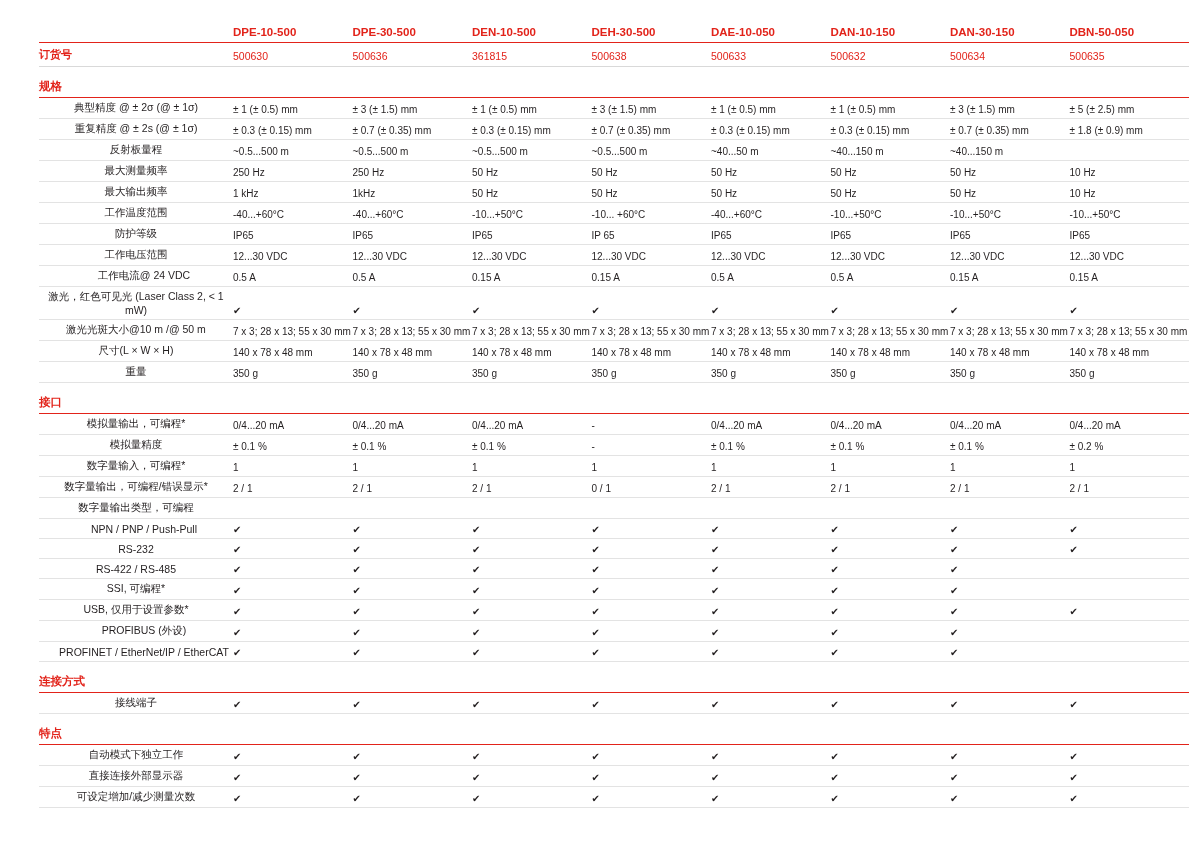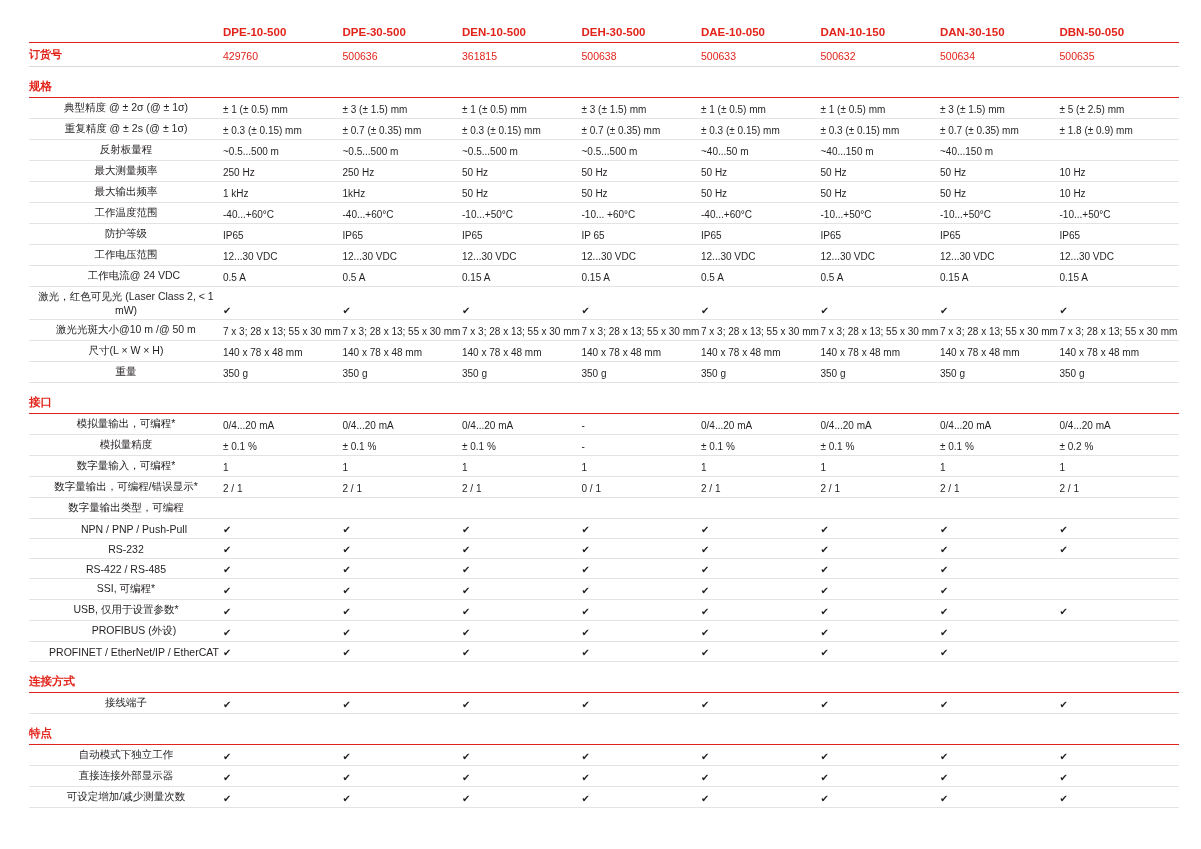--- a/index.html
+++ b/index.html
@@ -10,21 +10,21 @@
   body {
     width: 1201px;
     height: 849px;
     font-family: "Liberation Sans", sans-serif;
     color: #231f20;
     font-size: 11px;
   }
   .sheet {
     position: relative;
     width: 1201px;
-    padding: 18px 0 0 5px;
+    padding: 18px 0 0 15px;
     box-sizing: border-box;
   }
   table.spec {
     border-collapse: collapse;
     table-layout: fixed;
     width: 1150px;
     margin-left: 24px;
   }
   table.spec col.labelcol { width: 194px; }
   table.spec col.datacol { width: 119.5px; }
@@ -112,21 +112,21 @@
           <td>DPE-30-500</td>
           <td>DEN-10-500</td>
           <td>DEH-30-500</td>
           <td>DAE-10-050</td>
           <td>DAN-10-150</td>
           <td>DAN-30-150</td>
           <td>DBN-50-050</td>
         </tr>
         <tr class="ordernum">
           <td class="lbl">订货号</td>
-          <td>429760</td>
+          <td>500630</td>
           <td>500636</td>
           <td>361815</td>
           <td>500638</td>
           <td>500633</td>
           <td>500632</td>
           <td>500634</td>
           <td>500635</td>
         </tr>
         <tr class="section">
           <td class="lbl">规格</td>

